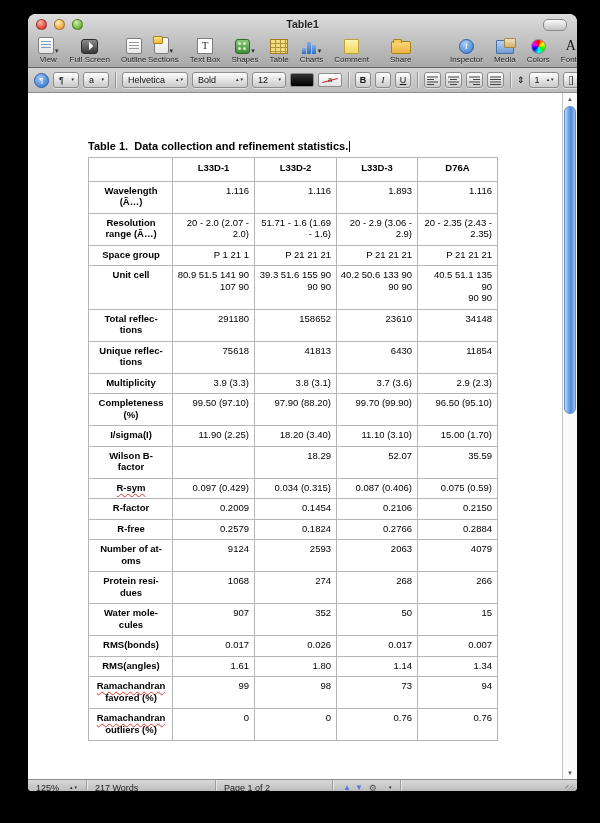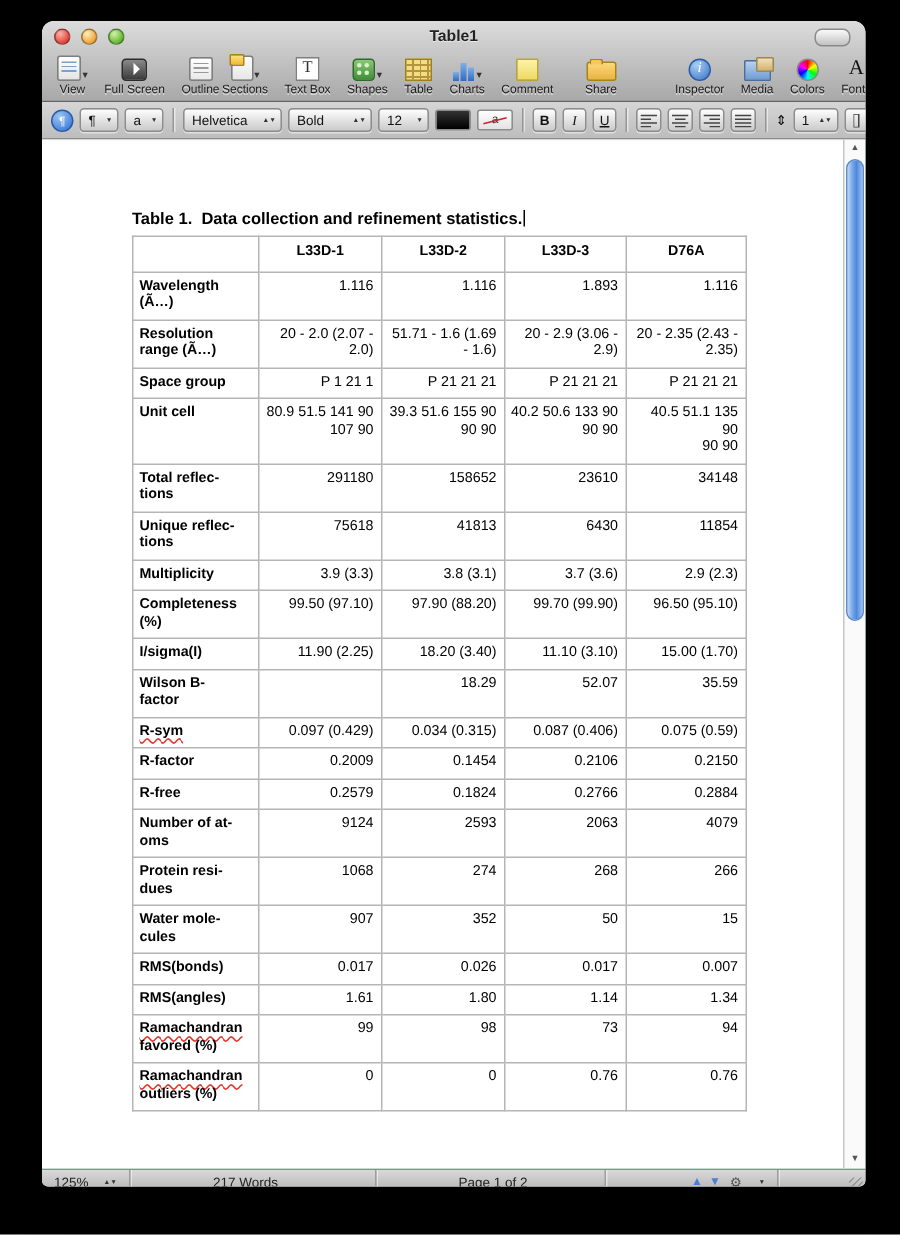--- a/index.html
+++ b/index.html
@@ -86,47 +86,47 @@
   .sbtn{justify-content:center;}
   .well{width:24px;height:14px;border:1px solid #8d8d8d;border-radius:2px;background:#eee;box-sizing:border-box;flex:none;position:relative;}
   .well.black{background:linear-gradient(#333,#000);}
   .well.hl{background:linear-gradient(#fff,#e3e3e3);font-size:8px;color:#333;text-align:center;line-height:12px;}
   .well.hl::after{content:"";position:absolute;left:3px;right:3px;top:6px;height:1px;background:#c23;transform:rotate(-14deg);}
   .algn svg{display:block;}
   .fs9{font-size:9px;}
   .b{font-weight:bold;} .i{font-style:italic;font-family:"Liberation Serif",serif;} .u{text-decoration:underline;}
 
   
-  .docarea{position:relative;height:686px;background:#86efac;overflow:hidden;}
+  .docarea{position:relative;height:686px;background:#6d28d9;overflow:hidden;}
   .page{position:absolute;left:0;top:0;right:15px;bottom:0;background:#fff;}
   .content{padding:47px 0 0 60px;}
   .doc-title{font-size:11px;font-weight:bold;color:#000;white-space:pre-wrap;}
   .cursor{display:inline-block;width:1px;height:11px;background:#000;vertical-align:-2px;margin-left:1px;}
 
   table.stats{border-collapse:collapse;margin-top:5px;table-layout:fixed;width:409px;
               font-size:9.5px;line-height:11.5px;color:#000;}
   table.stats th,table.stats td{border:1px solid #b5b5b5;vertical-align:top;}
   table.stats thead th{text-align:center;font-weight:bold;padding:4px 5px 7px;}
-  table.stats tbody th{text-align:left;font-weight:bold;padding:3px 3px 5px 4px;}
+  table.stats tbody th{text-align:center;font-weight:bold;padding:3px 3px 5px 4px;}
   table.stats tbody td{text-align:right;padding:3px 5px 5px 3px;white-space:pre-line;}
   col.c0{width:84px;} col.c1{width:82px;} col.c2{width:82px;} col.c3{width:81px;} col.c4{width:80px;}
   .sq{text-decoration:underline;text-decoration-style:wavy;text-decoration-color:#e0392e;
       text-decoration-thickness:1px;text-underline-offset:2px;}
 
   
   .scrollbar{position:absolute;top:0;right:0;bottom:0;width:15px;background:#fafafa;border-left:1px solid #c6c6c6;box-sizing:border-box;}
   .sb-arrow{position:absolute;left:0;right:0;height:12px;text-align:center;font-size:6px;color:#555;line-height:12px;}
   .sb-up{top:0;} .sb-down{bottom:0;}
   .sb-thumb{position:absolute;left:1px;right:1px;top:13px;height:308px;border-radius:7px;
             background:linear-gradient(to right,#c3daf6,#74a5e9 35%,#4e88dc 60%,#9fc2f0);
             border:1px solid #5d8cc9;box-sizing:border-box;}
 
   
   .statusbar{height:15px;background:linear-gradient(#d9d9d9,#b3b3b3);border-top:1px solid #8d8d8d;
-             display:flex;align-items:flex-end;font-size:9px;color:#222;gap:47px;}
+             display:flex;align-items:flex-end;font-size:9px;color:#222;}
   .seg{height:100%;display:flex;align-items:center;padding:0 8px;border-right:1px solid #9d9d9d;
        box-shadow:1px 0 0 rgba(255,255,255,.5);}
   .seg .stepper{margin-left:6px;}
   .navbtn{color:#4d7fd6;font-size:8px;margin:0 2px;}
   .gear{color:#555;font-size:9px;margin:0 1px 0 4px;}
   .grip{margin-left:auto;margin-right:2px;width:10px;height:10px;
         background:repeating-linear-gradient(135deg,transparent 0 2px,#999 2px 3px);}
 </style>
 </head>
 <body>

